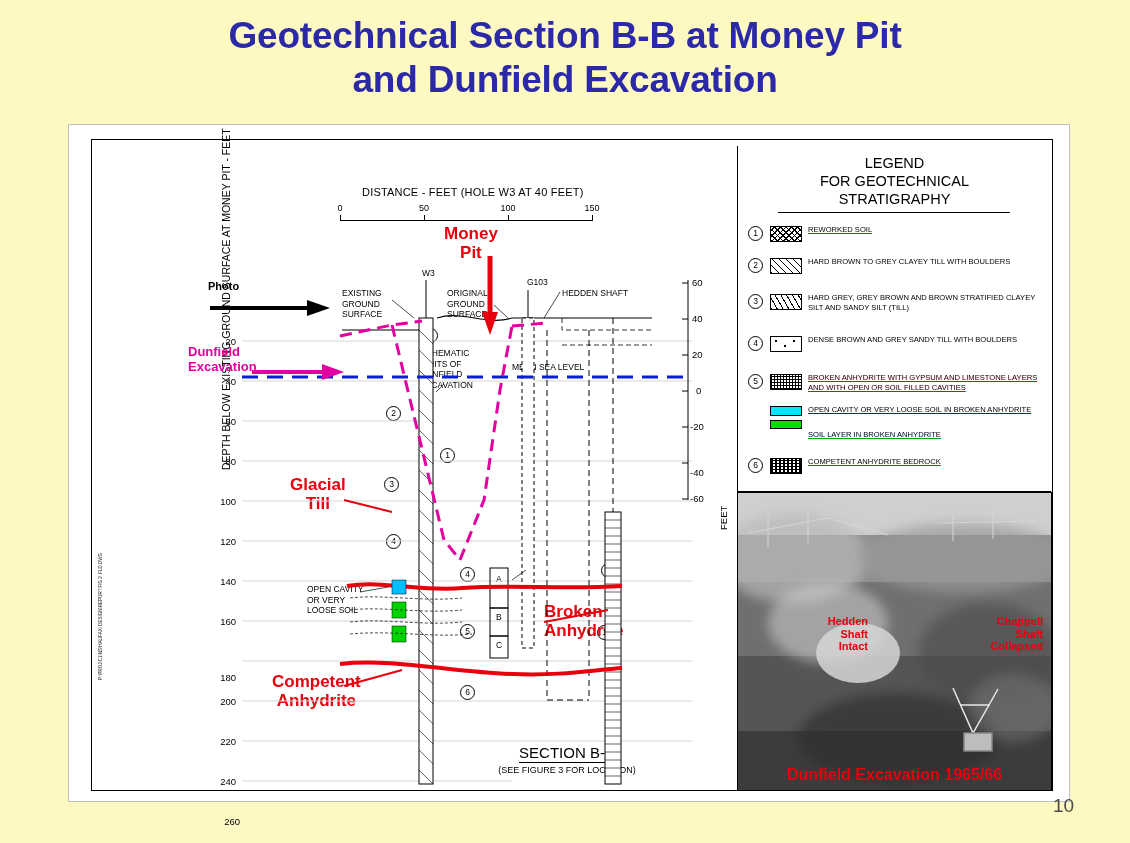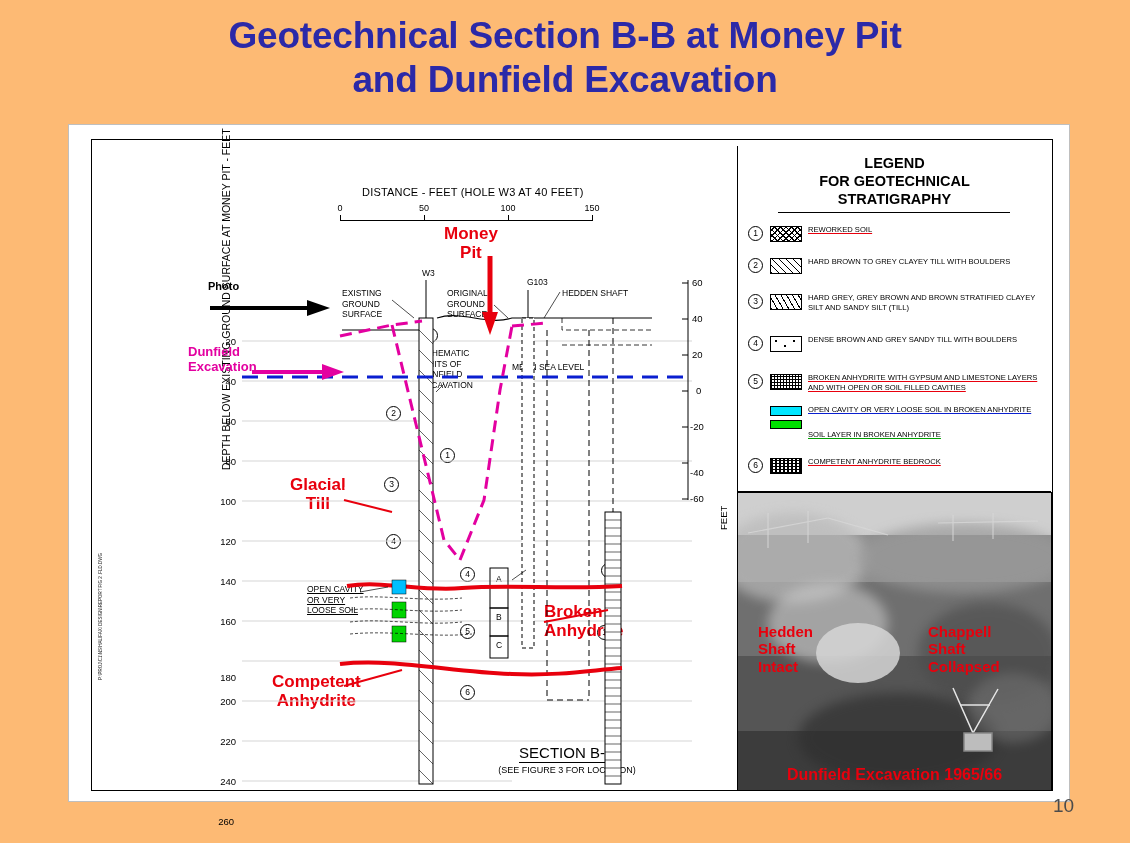--- a/index.html
+++ b/index.html
@@ -3,21 +3,21 @@
 <meta charset="utf-8">
 <style>
   html,body{margin:0;padding:0;}
   body{
     width:1130px;height:843px;
     background:#eceff3;
     font-family:"Liberation Sans", sans-serif;
     overflow:hidden;
     position:relative;
   }
-  .slide{position:absolute;left:0;top:0;width:1130px;height:843px;background:#fdba74;}
+  .slide{position:absolute;left:0;top:0;width:1130px;height:843px;background:#fef9c3;}
 
   
   .title{
     position:absolute;left:0;top:14px;width:1130px;
     text-align:center;color:#2b29a8;font-weight:bold;font-size:37px;line-height:1.18;
     letter-spacing:-0.2px;
   }
 
   
   .footer-text{
@@ -81,21 +81,21 @@
   }
   .sec-title .t1{font-size:15px;border-bottom:1px solid #000;display:inline-block;padding-bottom:1px;}
   .sec-title .t2{font-size:9px;display:block;margin-top:2px;}
 
   
   .legend{
     position:absolute;left:645px;top:6px;width:313px;height:345px;background:#fff;
     border-left:1px solid #000;border-bottom:1px solid #000;
   }
   .legend h1{
-    margin:0;padding:8px 0 0 0;text-align:center;font-size:14.5px;font-weight:bold;line-height:1.25;
+    margin:0;padding:8px 0 0 0;text-align:center;font-size:14.5px;font-weight:normal;line-height:1.25;
   }
   .legend .rule{position:absolute;left:40px;top:66px;width:232px;height:1px;background:#000;}
   .lg-row{position:absolute;left:10px;width:300px;}
   .lg-num{
     position:absolute;left:0;top:0;width:13px;height:13px;border:1px solid #000;border-radius:50%;
     font-size:8.5px;text-align:center;line-height:13px;
   }
   .lg-sw{position:absolute;left:22px;top:0;width:30px;height:14px;border:1px solid #000;}
   .lg-tx{position:absolute;left:60px;top:-1px;font-size:7.6px;line-height:1.28;color:#000;width:240px;}
   .u-red{text-decoration:underline;text-decoration-color:#e8000d;}
@@ -129,21 +129,21 @@
     position:absolute;left:645px;top:352px;width:313px;height:297px;
     border:1px solid #000;overflow:hidden;
     background:
       linear-gradient(180deg,#cfcfcf 0 14%,#8d8d8d 14% 30%,#6f6f6f 30% 55%,#555 55% 80%,#3c3c3c 80% 100%);
   }
   .photo .blotch{position:absolute;border-radius:50%;filter:blur(6px);}
   .photo-cap{
     position:absolute;left:0;bottom:6px;width:313px;text-align:center;
     color:#e8000d;font-weight:bold;font-size:16px;
   }
-  .ph-lbl{position:absolute;color:#e8000d;font-weight:bold;font-size:15px;text-align:left;line-height:1.15;margin-top:8px;}
+  .ph-lbl{position:absolute;color:#e8000d;font-weight:bold;font-size:11px;text-align:right;line-height:1.15;}
 
   
   svg.ov{position:absolute;left:0;top:0;width:960px;height:650px;pointer-events:none;}
 </style>
 </head>
 <body>
 
 <div class="slide">
 
   <div class="title">
@@ -175,21 +175,21 @@
       <div class="ytick" style="left:118px;top:276px;">60</div>
       <div class="ytick" style="left:118px;top:316px;">80</div>
       <div class="ytick" style="left:118px;top:356px;">100</div>
       <div class="ytick" style="left:118px;top:396px;">120</div>
       <div class="ytick" style="left:118px;top:436px;">140</div>
       <div class="ytick" style="left:118px;top:476px;">160</div>
       <div class="ytick" style="left:118px;top:532px;">180</div>
       <div class="ytick" style="left:118px;top:556px;">200</div>
       <div class="ytick" style="left:118px;top:596px;">220</div>
       <div class="ytick" style="left:118px;top:636px;">240</div>
-      <div class="ytick" style="left:116px;top:676px;">260</div>
+      <div class="ytick" style="left:122px;top:676px;">260</div>
 
       <div class="rtick" style="left:600px;top:137px;">60</div>
       <div class="rtick" style="left:600px;top:173px;">40</div>
       <div class="rtick" style="left:600px;top:209px;">20</div>
       <div class="rtick" style="left:604px;top:245px;">0</div>
       <div class="rtick" style="left:598px;top:281px;">-20</div>
       <div class="rtick" style="left:598px;top:327px;">-40</div>
       <div class="rtick" style="left:598px;top:353px;">-60</div>
       <div class="rlabel" style="left:626px;top:390px;">FEET</div>
 
@@ -200,21 +200,21 @@
 SURFACE</div>
       <div class="ann" style="left:355px;top:148px;white-space:pre;">ORIGINAL
 GROUND
 SURFACE</div>
       <div class="ann" style="left:470px;top:148px;">HEDDEN SHAFT</div>
       <div class="ann" style="left:420px;top:222px;">MEAN SEA LEVEL</div>
       <div class="ann" style="left:328px;top:208px;white-space:pre;">SCHEMATIC
 LIMITS OF
 DUNFIELD
 EXCAVATION</div>
-      <div class="ann" style="left:215px;top:444px;white-space:pre;text-decoration:underline;">OPEN CAVITY
+      <div class="ann" style="left:215px;top:444px;white-space:pre;">OPEN CAVITY
 OR VERY
 LOOSE SOIL</div>
       <div class="ann" style="left:404px;top:434px;">A</div>
       <div class="ann" style="left:404px;top:472px;">B</div>
       <div class="ann" style="left:404px;top:500px;">C</div>
 
       <div class="lg-num" style="left:331px;top:188px;">1</div>
       <div class="lg-num" style="left:294px;top:266px;">2</div>
       <div class="lg-num" style="left:292px;top:337px;">3</div>
       <div class="lg-num" style="left:348px;top:308px;">1</div>

